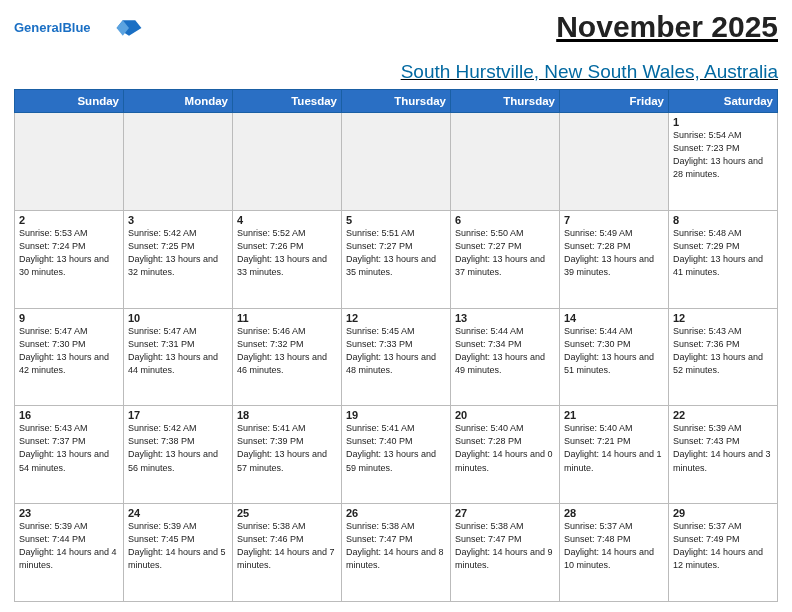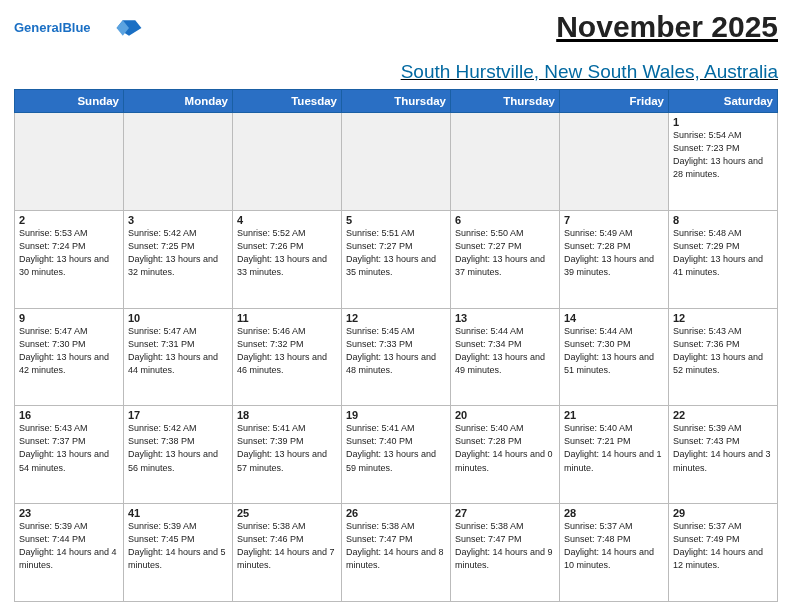--- a/index.html
+++ b/index.html
@@ -305,21 +305,21 @@
         </tr>
         <tr>
           <td>
             <span class="day-num">23</span>
             <div class="day-info">Sunrise: 5:39 AM
 Sunset: 7:44 PM
 Daylight: 14 hours
 and 4 minutes.</div>
           </td>
           <td>
-            <span class="day-num">41</span>
+            <span class="day-num">24</span>
             <div class="day-info">Sunrise: 5:39 AM
 Sunset: 7:45 PM
 Daylight: 14 hours
 and 5 minutes.</div>
           </td>
           <td>
             <span class="day-num">25</span>
             <div class="day-info">Sunrise: 5:38 AM
 Sunset: 7:46 PM
 Daylight: 14 hours

